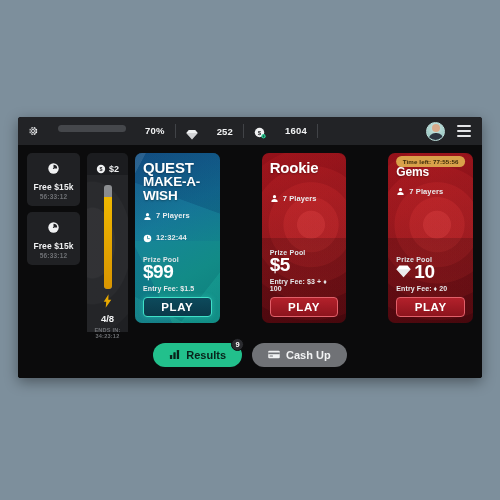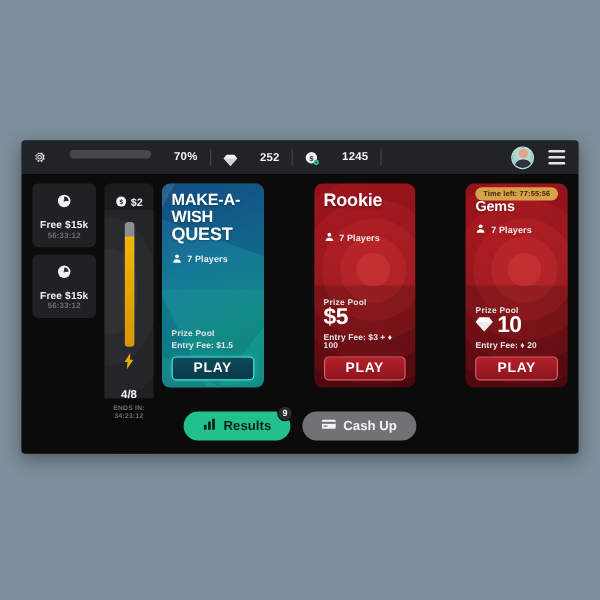--- a/index.html
+++ b/index.html
@@ -123,21 +123,21 @@
     position: relative; z-index:2;
     overflow: hidden;
   }
   .tube-fill {
     position: absolute; left:0; right:0; bottom:0;
     height: 88%;
     background: linear-gradient(#f0b800 0%, #e3a400 55%, #d99500 100%);
     border-radius: 0 0 3px 3px;
   }
   .bolt { margin-top: 5px; position:relative; z-index:2; }
-  .energy-count { color:#f2f3f4; font-size:9.5px; font-weight:bold; margin-top:11px; position:relative; z-index:2;}
+  .energy-count { color:#f2f3f4; font-size:9.5px; font-weight:bold; margin-top:1px; position:relative; z-index:2;}
   .energy-ends { color:#6e7074; font-size:5.6px; font-weight:bold; letter-spacing:.2px; margin-top:3px; position:relative; z-index:2;}
   .energy-endtime { color:#6e7074; font-size:5.6px; font-weight:bold; letter-spacing:.2px; position:relative; z-index:2;}
 
   
   .cards { display:flex; gap:7px; flex:1; }
   .game-card {
     flex: 1;
     border-radius: 7px;
     position: relative;
     overflow: hidden;
@@ -297,21 +297,21 @@
 
       <div class="tb-group">
         <span class="coin-icon">
           <svg viewBox="0 0 24 24" width="12" height="12">
             <circle cx="11" cy="11" r="9.5" fill="#f0f1f2"></circle>
             <text x="11" y="15.5" font-size="12" font-weight="bold" text-anchor="middle" fill="#222326" font-family="Liberation Sans, sans-serif">$</text>
             <circle cx="19" cy="18.5" r="4.3" fill="#2fd39a"></circle>
             <path d="M19 16.4v4.2M17.4 18.5h3.2" stroke="#0b3b2c" stroke-width="1.1" stroke-linecap="round"></path>
           </svg>
         </span>
-        <span class="tb-val">1245</span>
+        <span class="tb-val">1604</span>
       </div>
 
       <span class="tb-divider"></span>
 
       <div class="tb-right">
         <div class="avatar">
           <span class="body"></span>
           <span class="face"></span>
         </div>
         <div class="hamburger">
@@ -375,36 +375,46 @@
         <span class="energy-ends">ENDS IN:</span>
         <span class="energy-endtime">34:23:12</span>
       </div>
 
       <div class="cards">
 
         <div class="game-card card-teal">
           <span class="top-wash"></span>
           <span class="shards"></span>
           <div class="card-inner">
+            <div class="card-title title-lg">QUEST</div>
             <div class="card-title title-xl">MAKE-A-WISH</div>
-            <div class="card-title title-lg">QUEST</div>
 
             <div class="meta-row">
               <span>
                 <svg viewBox="0 0 24 24" width="9" height="9">
                   <circle cx="12" cy="7" r="4.3" fill="#ffffff"></circle>
                   <path d="M3.5 21c0-4.7 3.8-7.4 8.5-7.4s8.5 2.7 8.5 7.4z" fill="#ffffff"></path>
                 </svg>
               </span>
               <span class="meta-text">7 Players</span>
             </div>
 
+            <div class="meta-row">
+              <span>
+                <svg viewBox="0 0 24 24" width="9" height="9">
+                  <circle cx="12" cy="12" r="10" fill="#ffffff"></circle>
+                  <path d="M12 6.2v6.2h5" stroke="#17849a" stroke-width="2" fill="none" stroke-linecap="round"></path>
+                </svg>
+              </span>
+              <span class="meta-text">12:32:44</span>
+            </div>
 
             <div class="card-lower">
               <div class="pp-label">Prize Pool</div>
+              <div class="pp-value">$99</div>
               <div class="fee">Entry Fee: $1.5</div>
               <div class="play-btn play-teal">PLAY</div>
             </div>
           </div>
         </div>
 
         <div class="game-card card-red">
           <span class="rings"></span>
           <span class="botshade"></span>
           <div class="card-inner">

